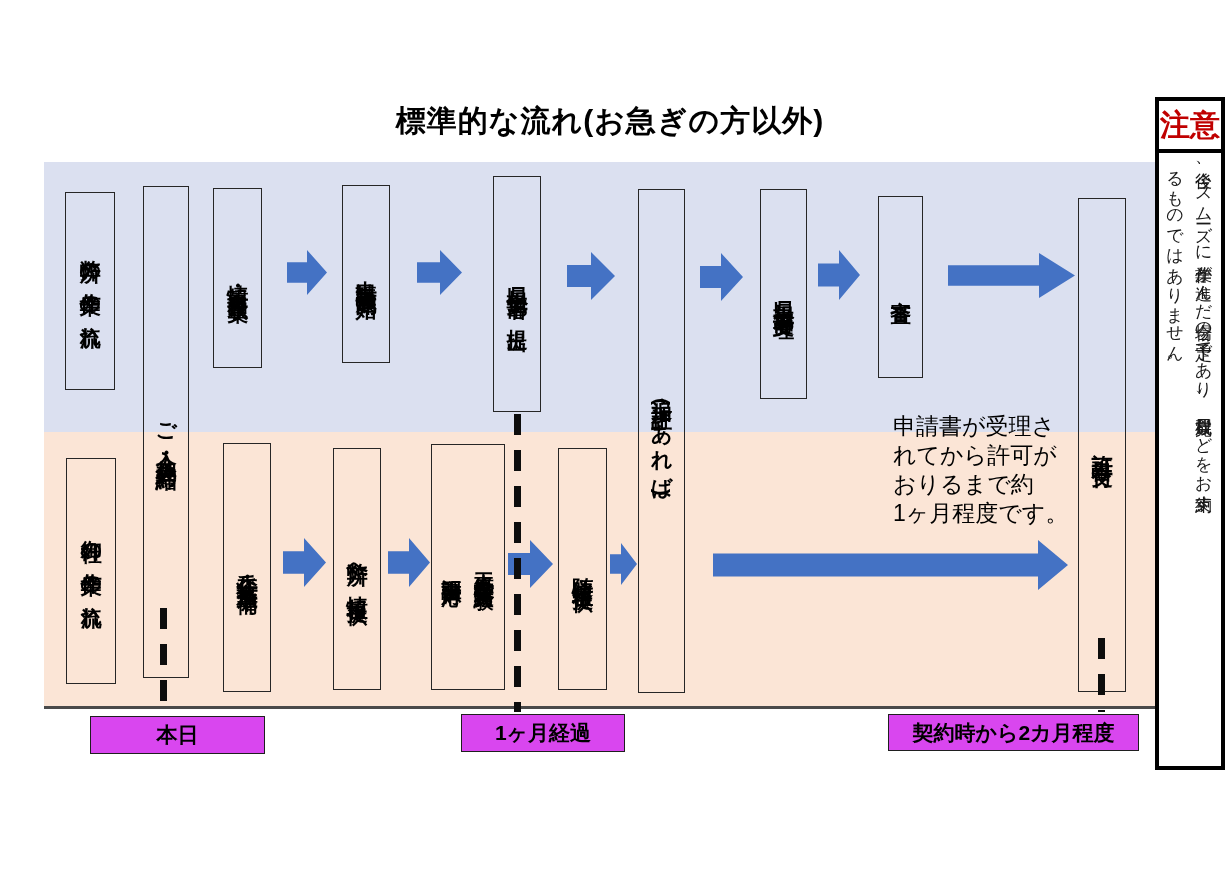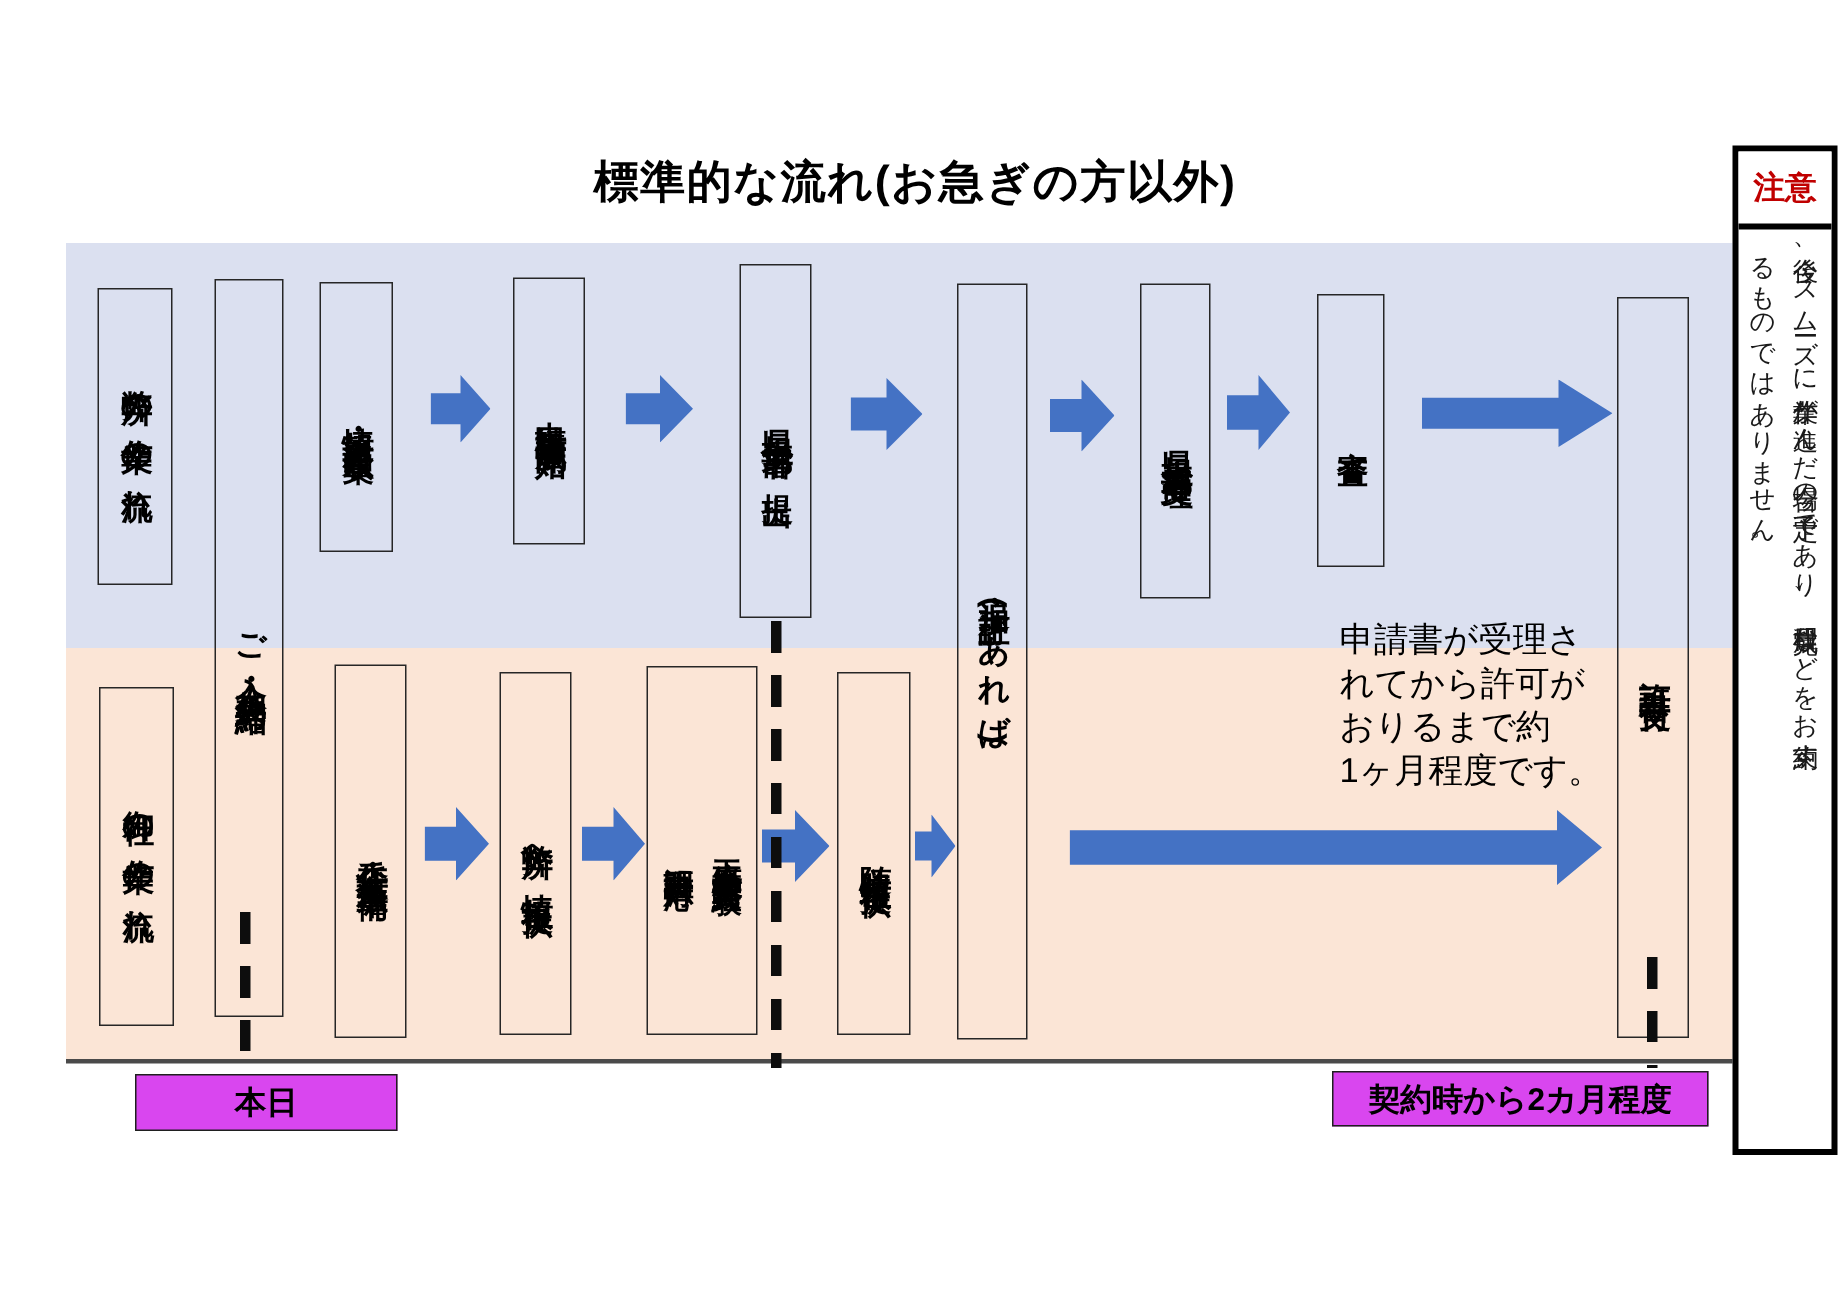--- a/index.html
+++ b/index.html
@@ -30,21 +30,21 @@
   .tlabel{position:absolute;background:#d946ef;border:1.8px solid #1f1f1f;box-sizing:border-box;
           display:flex;align-items:center;justify-content:center;
           font-size:21px;font-weight:bold;color:#000;}
 
   .annotation{position:absolute;left:893px;top:412px;width:210px;font-size:23px;font-weight:normal;
               color:#000;line-height:1.26;white-space:pre-line;}
 
   .sidebar{position:absolute;left:1155px;top:97px;width:70px;height:673px;border:4px solid #000;
            box-sizing:border-box;background:#ffffff;}
   .sidebar .head{height:48px;border-bottom:4px solid #000;display:flex;align-items:center;
-                 justify-content:center;font-size:21px;font-weight:bold;color:#c00000;
+                 justify-content:center;font-size:30px;font-weight:bold;color:#c00000;
                  background:#fff;}
   .sidebar .bodytext{height:calc(100% - 52px);padding:6px 1px 4px 1px;box-sizing:border-box;
                  writing-mode:vertical-rl;text-orientation:mixed;white-space:pre-line;
                  font-family:"Liberation Serif", serif;font-size:17px;line-height:1.68;
                  color:#1a1a1a;}
 </style>
 </head>
 <body>
 
 <div id="stage">
@@ -120,20 +120,23 @@
   <div class="dash" style="left:1098px;top:638px;height:74px;"></div>
 
   <div class="annotation">申請書が受理さ
 れてから許可が
 おりるまで約
 1ヶ月程度です。</div>
 
   <div class="tlabel" style="left:90px;top:716px;width:175px;height:38px;">
     <span>本日</span>
   </div>
+  <div class="tlabel" style="left:461px;top:714px;width:164px;height:38px;">
+    <span>1ヶ月経過</span>
+  </div>
   <div class="tlabel" style="left:888px;top:714px;width:251px;height:37px;">
     <span>契約時から2カ月程度</span>
   </div>
 
   <div class="sidebar">
     <div class="head">注意</div>
     <div class="bodytext">今後、スムーズに作業が進んだ場合の予定であり、完成日程などをお約束す
 るものではありません。</div>
   </div>
 

